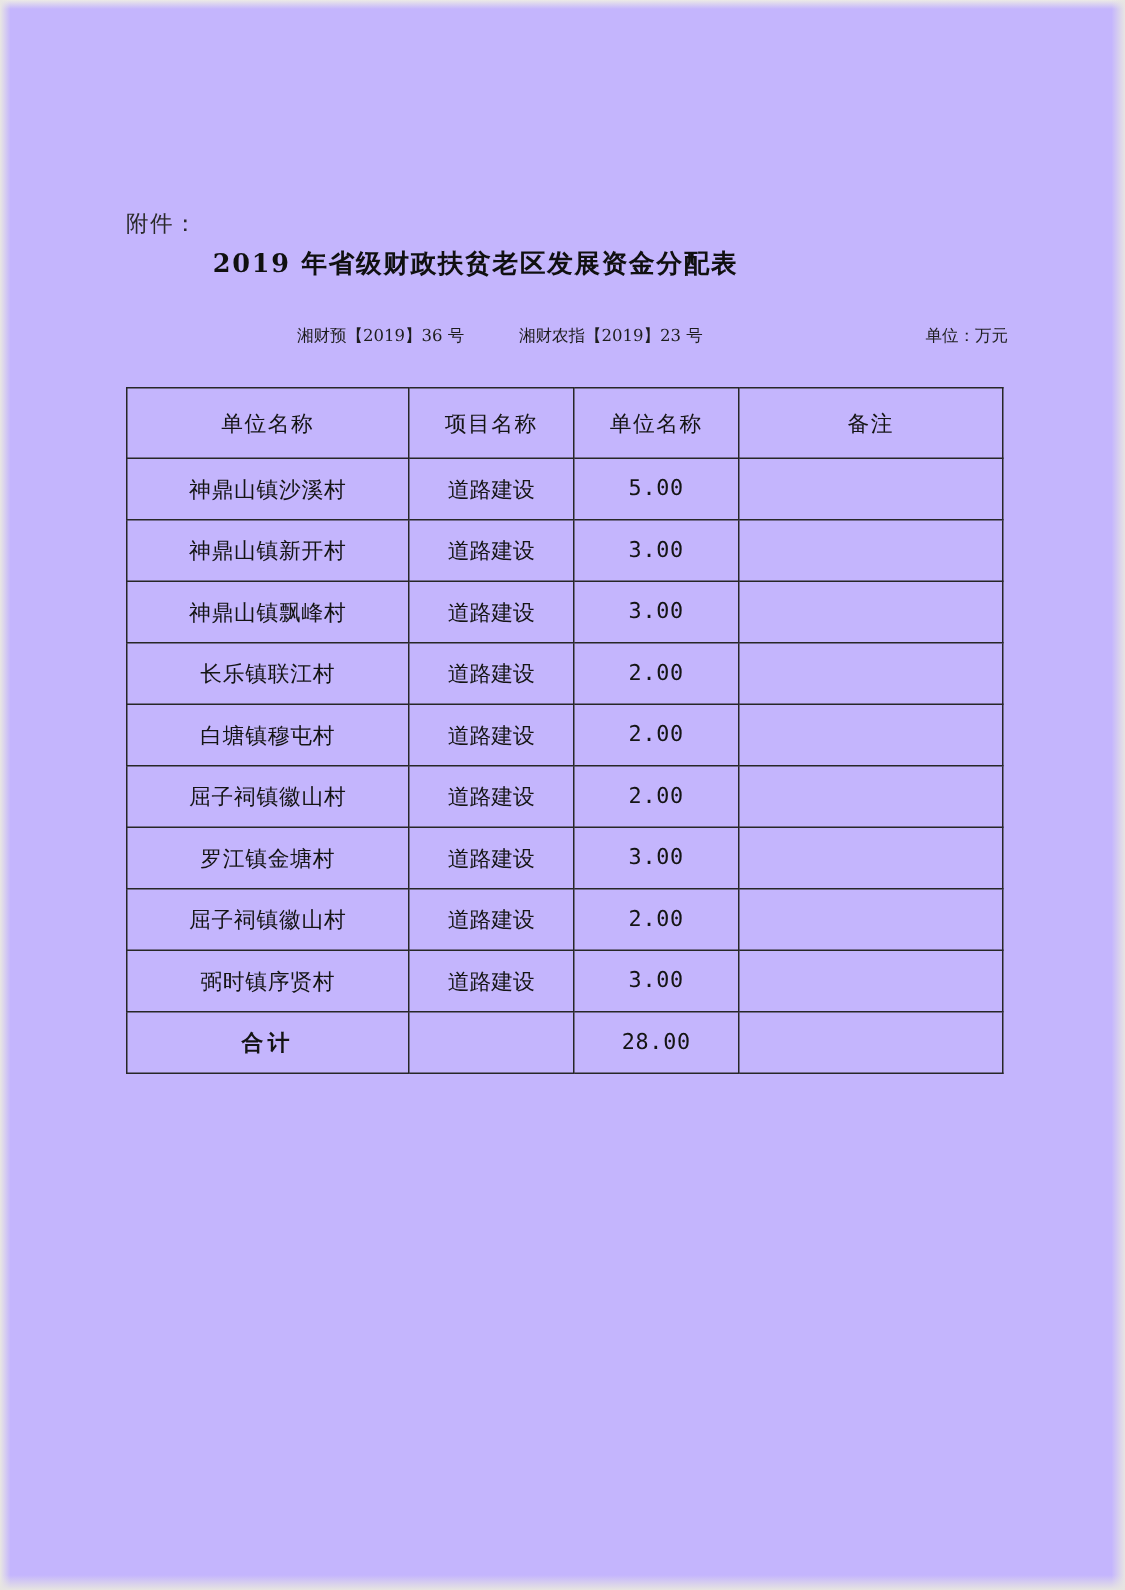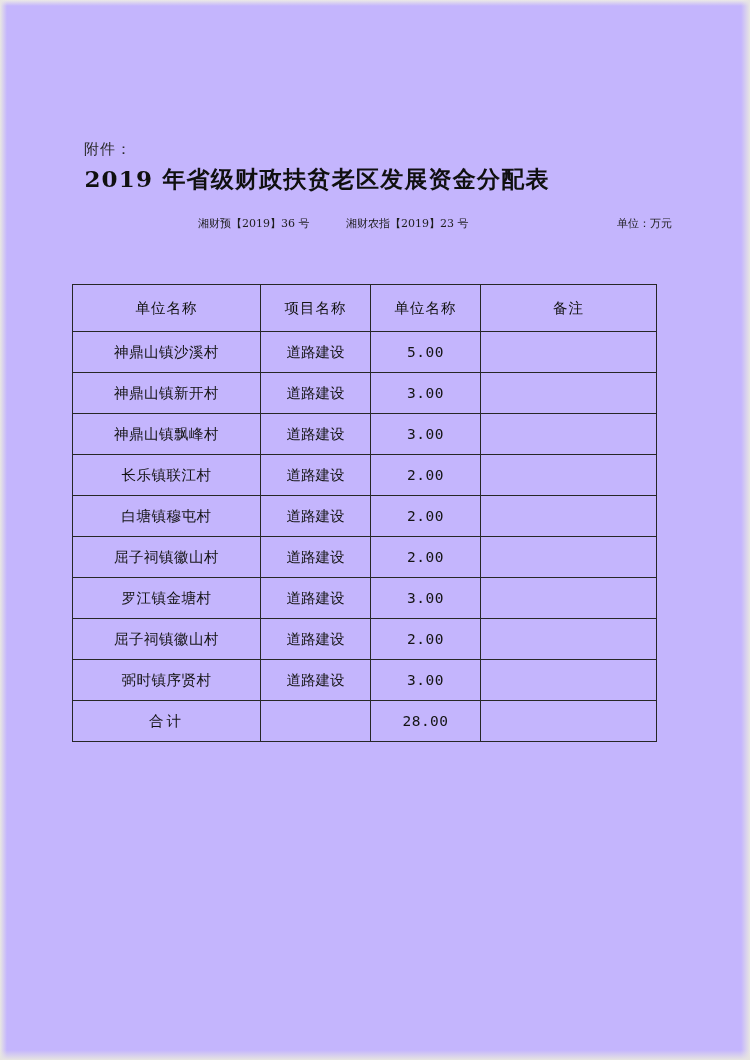--- a/index.html
+++ b/index.html
@@ -49,21 +49,21 @@
     font-family: "DejaVu Serif", "Liberation Serif", serif;
     color: #2a2a2a;
   }
 
   .doc-title {
     position: absolute;
     left: 0;
     top: 164px;
     width: 634px;
     text-align: center;
-    font-size: 23px;
+    font-size: 17px;
     font-weight: bold;
     letter-spacing: 1.2px;
     color: #101010;
     font-family: "DejaVu Serif", "Liberation Serif", serif;
   }
 
   .doc-subline {
     position: absolute;
     left: 88px;
     top: 216px;
@@ -86,26 +86,25 @@
   }
   .unit-note {
     position: absolute;
     right: 0;
     top: 0;
     white-space: nowrap;
   }
 
   table.alloc {
     position: absolute;
-    left: 72px;
+    left: 84px;
     top: 258px;
     width: 584px;
     border-collapse: collapse;
     table-layout: fixed;
-    margin-top: 26px;
   }
   table.alloc td {
     border: 1px solid #272727;
     height: 40px;
     text-align: center;
     vertical-align: middle;
     font-size: 14.5px;
     color: #141414;
     padding: 0 4px;
   }
@@ -117,21 +116,21 @@
   col.c-proj  { width: 110px; }
   col.c-amt   { width: 110px; }
   col.c-note  { width: 176px; }
 
   .amount {
     font-family: "DejaVu Sans Mono", "Liberation Mono", monospace;
     font-size: 13.5px;
     letter-spacing: 0.5px;
   }
   .unitname { letter-spacing: 0.5px; }
-  .total-label { letter-spacing: 3px; }
+  .total-label { letter-spacing: 3px; font-weight: bold; }
 </style>
 </head>
 <body>
 
 <div class="page">
   <div class="scan-edge-top"></div>
   <div class="scan-edge-left"></div>
   <div class="scan-edge-right"></div>
   <div class="scan-edge-bottom"></div>
 

